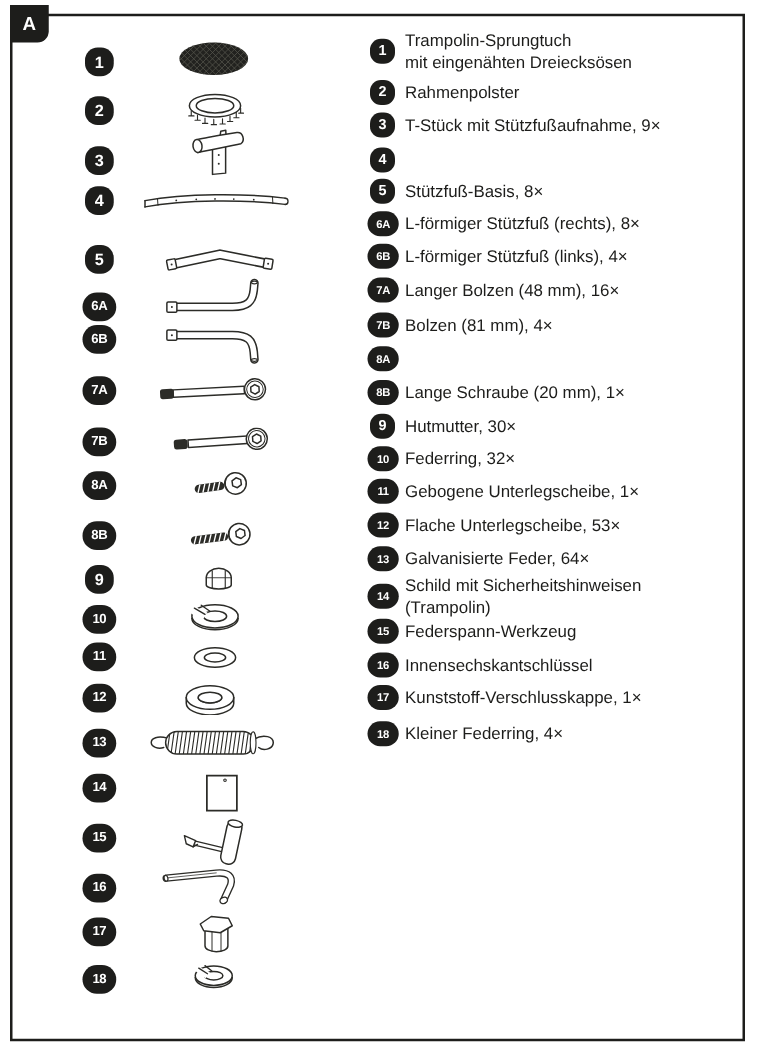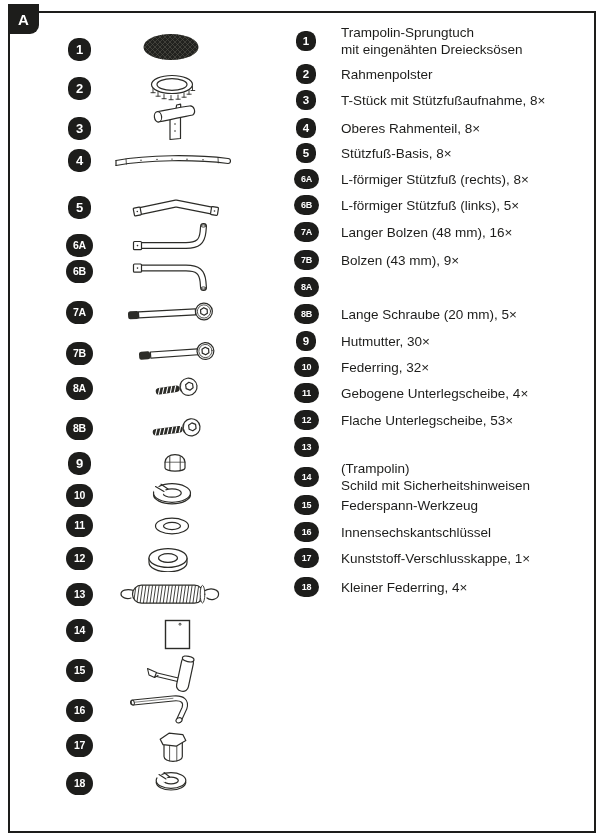--- a/index.html
+++ b/index.html
@@ -14,21 +14,21 @@
   .badge{background:var(--ink,#1d1d1b);color:#fff;font-weight:bold;display:flex;align-items:center;
         justify-content:center;box-sizing:border-box;}
   
   .dbadge{position:absolute;left:68px;width:23px;height:23px;border-radius:44%;font-size:13px;}
   .dbadge.wide{left:66px;width:27px;border-radius:11.5px;font-size:10.5px;letter-spacing:-0.3px;}
   
   .legend-row{position:absolute;left:294px;width:300px;}
   .legend-row .badge{position:absolute;left:2px;top:50%;transform:translateY(-50%);
         width:20px;height:20px;border-radius:44%;font-size:11.5px;}
   .legend-row .badge.wide{left:0;width:25px;border-radius:10px;font-size:9px;letter-spacing:-0.2px;}
-  .legend-row .label{position:absolute;left:47px;top:50%;transform:translateY(-50%);
+  .legend-row .label{position:absolute;left:30px;top:50%;transform:translateY(-50%);
         font-size:13.5px;white-space:nowrap;}
   .legend-row .label div{line-height:17px;}
   .part-icon{position:absolute;}
 </style>
 </head>
 <body>
 
 <div class="page">
   <div class="frame"></div>
   <div class="section-tab">
@@ -265,100 +265,100 @@
   </div>
       <div class="legend-row" style="top: 64px; height: 20px;">
     <span class="badge">2</span>
     <div class="label">
           <div>Rahmenpolster</div>
         </div>
   </div>
       <div class="legend-row" style="top: 90px; height: 20px;">
     <span class="badge">3</span>
     <div class="label">
-          <div>T-Stück mit Stützfußaufnahme, 8×</div>
+          <div>T-Stück mit Stützfußaufnahme, 9×</div>
         </div>
   </div>
       <div class="legend-row" style="top: 118px; height: 20px;">
     <span class="badge">4</span>
-    <div class="label">
-          <div>Oberes Rahmenteil, 8×</div>
-        </div>
   </div>
       <div class="legend-row" style="top: 143px; height: 20px;">
     <span class="badge">5</span>
     <div class="label">
           <div>Stützfuß-Basis, 8×</div>
         </div>
   </div>
       <div class="legend-row" style="top: 169px; height: 20px;">
     <span class="badge wide">6A</span>
     <div class="label">
           <div>L-förmiger Stützfuß (rechts), 8×</div>
         </div>
   </div>
       <div class="legend-row" style="top: 195px; height: 20px;">
     <span class="badge wide">6B</span>
     <div class="label">
-          <div>L-förmiger Stützfuß (links), 5×</div>
+          <div>L-förmiger Stützfuß (links), 4×</div>
         </div>
   </div>
       <div class="legend-row" style="top: 222px; height: 20px;">
     <span class="badge wide">7A</span>
     <div class="label">
           <div>Langer Bolzen (48 mm), 16×</div>
         </div>
   </div>
       <div class="legend-row" style="top: 250px; height: 20px;">
     <span class="badge wide">7B</span>
     <div class="label">
-          <div>Bolzen (43 mm), 9×</div>
+          <div>Bolzen (81 mm), 4×</div>
         </div>
   </div>
       <div class="legend-row" style="top: 277px; height: 20px;">
     <span class="badge wide">8A</span>
   </div>
       <div class="legend-row" style="top: 304px; height: 20px;">
     <span class="badge wide">8B</span>
     <div class="label">
-          <div>Lange Schraube (20 mm), 5×</div>
+          <div>Lange Schraube (20 mm), 1×</div>
         </div>
   </div>
       <div class="legend-row" style="top: 331px; height: 20px;">
     <span class="badge">9</span>
     <div class="label">
           <div>Hutmutter, 30×</div>
         </div>
   </div>
       <div class="legend-row" style="top: 357px; height: 20px;">
     <span class="badge wide">10</span>
     <div class="label">
           <div>Federring, 32×</div>
         </div>
   </div>
       <div class="legend-row" style="top: 383px; height: 20px;">
     <span class="badge wide">11</span>
     <div class="label">
-          <div>Gebogene Unterlegscheibe, 4×</div>
+          <div>Gebogene Unterlegscheibe, 1×</div>
         </div>
   </div>
       <div class="legend-row" style="top: 410px; height: 20px;">
     <span class="badge wide">12</span>
     <div class="label">
           <div>Flache Unterlegscheibe, 53×</div>
         </div>
   </div>
       <div class="legend-row" style="top: 437px; height: 20px;">
     <span class="badge wide">13</span>
+    <div class="label">
+          <div>Galvanisierte Feder, 64×</div>
+        </div>
   </div>
       <div class="legend-row" style="top: 460px; height: 34px;">
     <span class="badge wide">14</span>
     <div class="label">
+          <div>Schild mit Sicherheitshinweisen</div>
           <div>(Trampolin)</div>
-          <div>Schild mit Sicherheitshinweisen</div>
         </div>
   </div>
       <div class="legend-row" style="top: 495px; height: 20px;">
     <span class="badge wide">15</span>
     <div class="label">
           <div>Federspann-Werkzeug</div>
         </div>
   </div>
       <div class="legend-row" style="top: 522px; height: 20px;">
     <span class="badge wide">16</span>

